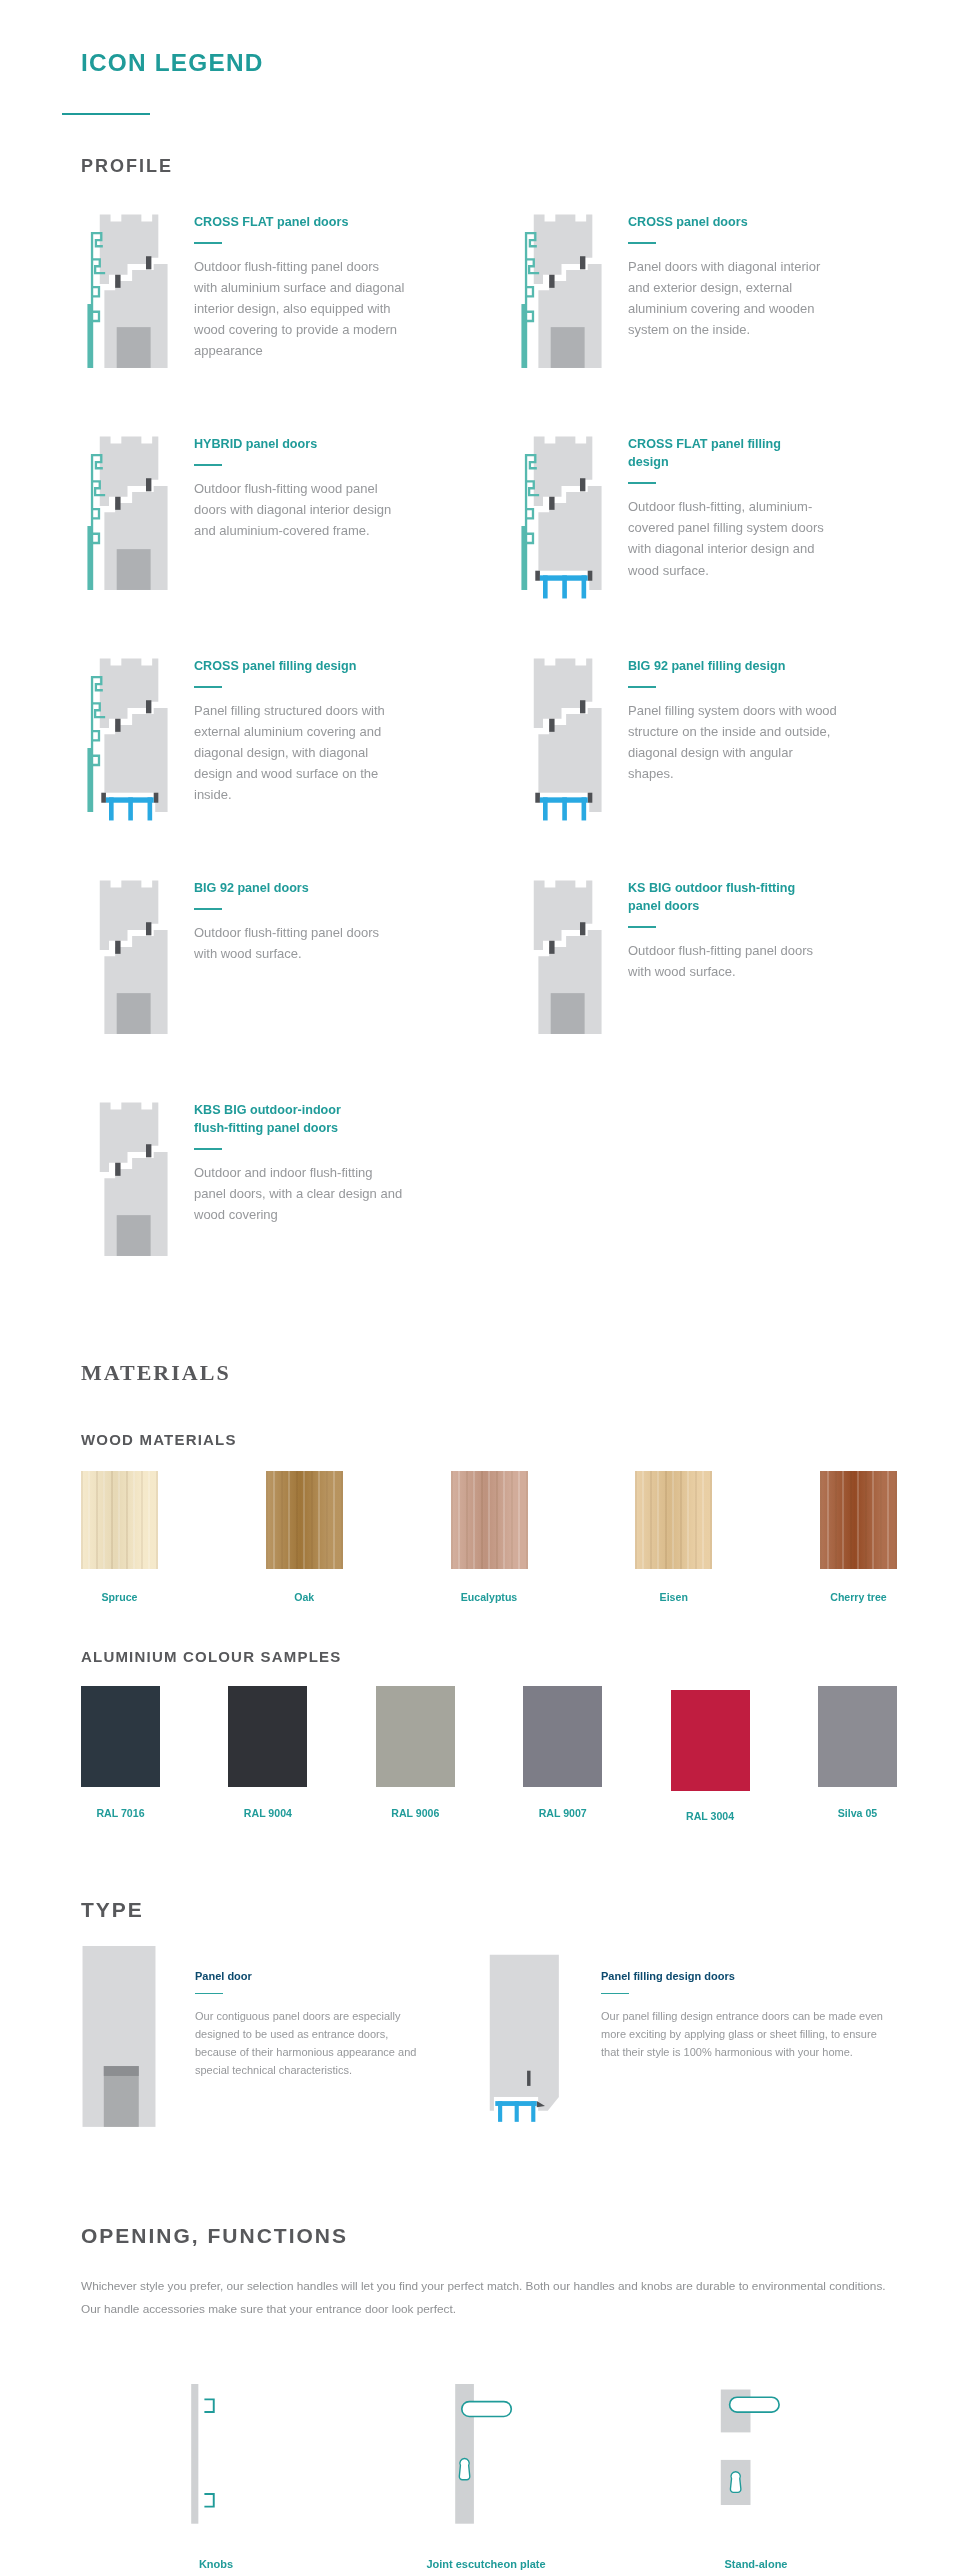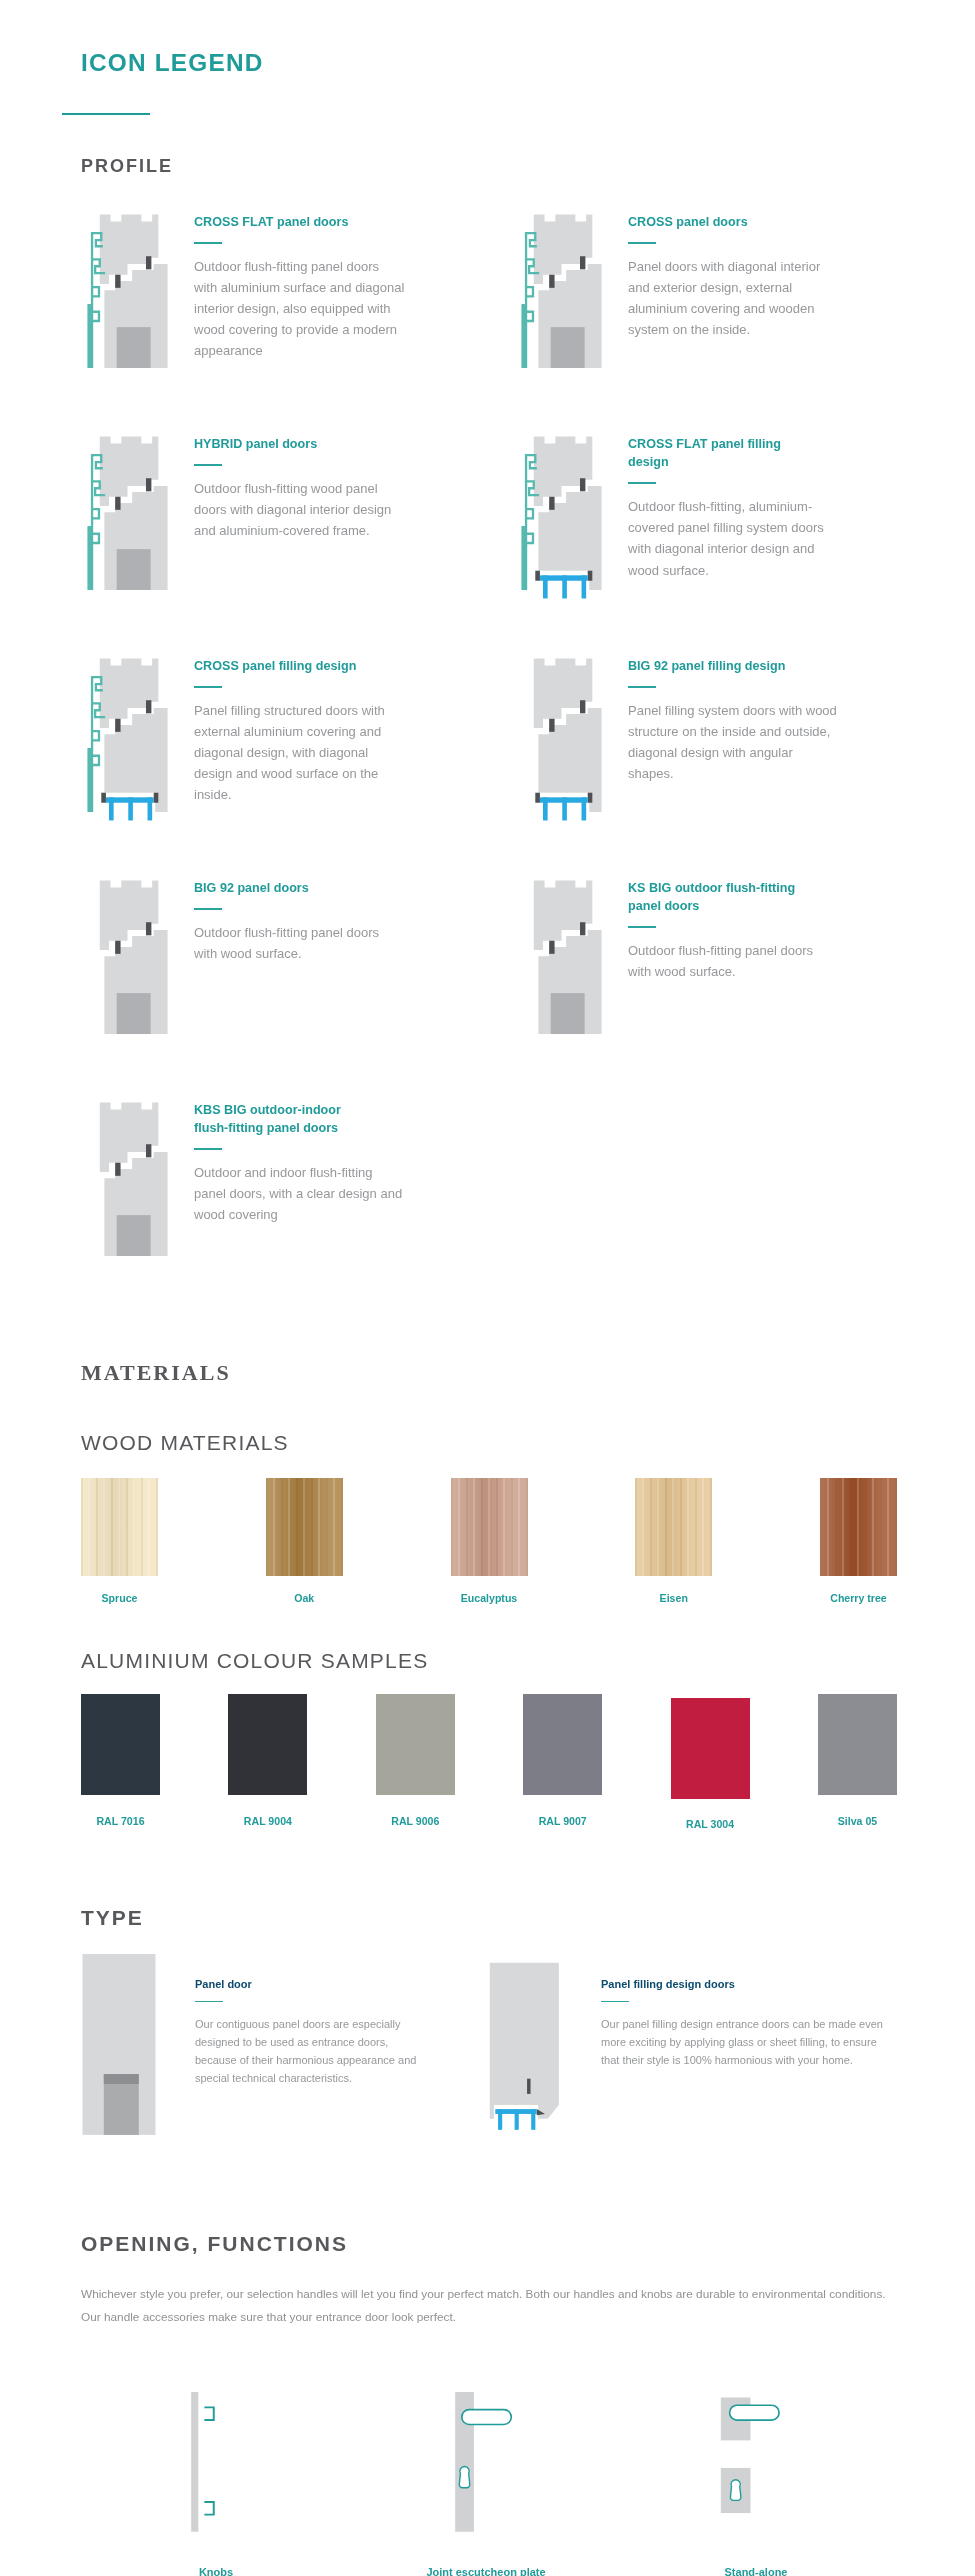--- a/index.html
+++ b/index.html
@@ -20,21 +20,21 @@
   .title-rule { width:88px; height:1.6px; background:#1f9b99; margin:36px 0 0 -19px; }
 
   h2.section-heading {
     color:#57585b; font-weight:600; letter-spacing:2px;
   }
   .h-profile  { font-size:18px; margin-top:41px; }
   .h-materials{ font-size:22px; margin-top:94px;font-family:Liberation Serif, serif; }
   .h-type     { font-size:21px; margin-top:76px; }
   .h-opening  { font-size:21px; margin-top:88px; }
   h3.sub-heading {
-    color:#57585b; font-weight:400; letter-spacing:1.2px; font-size:21px;margin-top:45px;
+    color:#57585b; font-weight:700; letter-spacing:1.2px; font-size:15px;margin-top:45px;
   }
   .h-wood { margin-top:41px; }
   .h-alu  { margin-top:50px; }
 
   
   .profile-grid {
     margin-top:33px;
     display:grid; grid-template-columns:434px 1fr;
     row-gap:54px;
   }
@@ -57,21 +57,21 @@
   .swatch.wood { width:77px; height:98px; overflow:hidden; }
   .swatch.wood::after {
     content:""; position:absolute; inset:0;
     background:
       linear-gradient(90deg, rgba(255,255,255,.22), rgba(0,0,0,.05) 45%, rgba(255,255,255,.18) 80%),
       repeating-linear-gradient(90deg, rgba(92,52,10,.10) 0 1.6px, rgba(255,255,255,0) 1.6px 7px,
         rgba(255,255,255,.20) 7px 8.7px, rgba(255,255,255,0) 8.7px 15px);
   }
   .swatch.alu { width:79px; height:101px; }
   .swatch-label {
-    margin-top:16px; color:#1f9b99; font-size:10.6px; font-weight:600; text-align:center;
+    margin-top:22px; color:#1f9b99; font-size:10.6px; font-weight:600; text-align:center;
   }
   .alu-row .swatch-label { margin-top:20.5px; }
   .offset-6 { margin-top:4.7px; }
   .offset-6 + .swatch-label { margin-top:19px; }
 
   
   .type-grid { margin-top:23.6px; display:grid; grid-template-columns:406px 1fr; }
   .t-item { display:flex; gap:38px; }
   .type-icon { width:76px; height:190px; flex:0 0 76px; }
   .t-text { padding-top:23.6px; }

